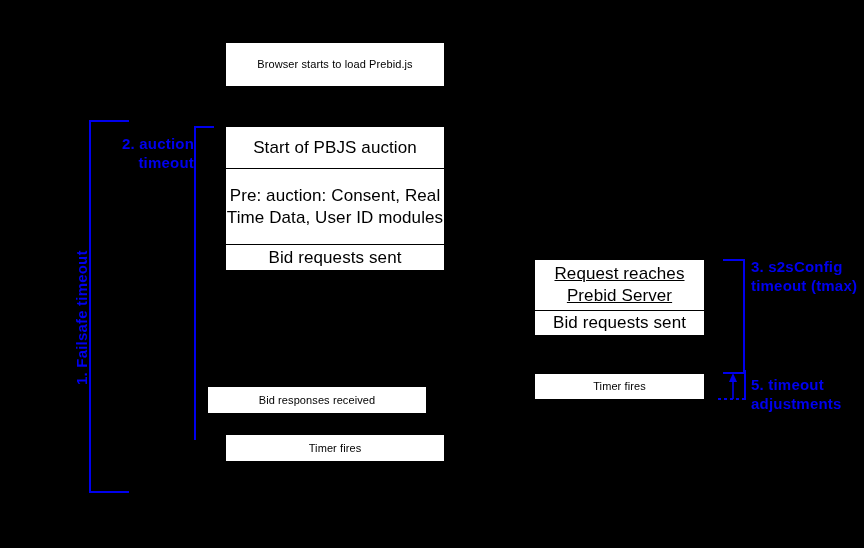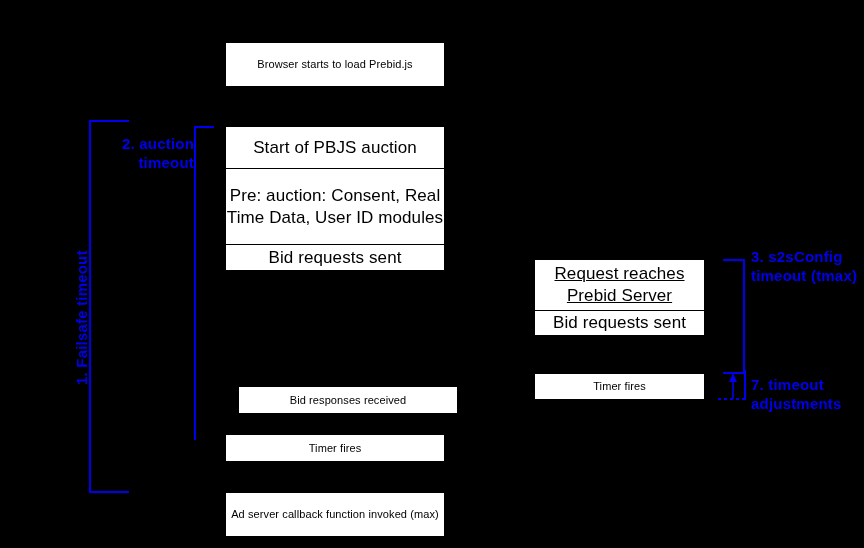--- a/index.html
+++ b/index.html
@@ -103,32 +103,28 @@
     <div class="cell" style="height:76px;">
       <span>Pre: auction: Consent,
 Real Time Data, User
 ID modules</span>
     </div>
     <div class="cell" style="flex:1;">
       <span>Bid requests sent</span>
     </div>
   </div>
 
-  <div class="box" style="left:238px; top:386px; width:220px; height:28px;">
+  <div class="box" style="left:207px; top:386px; width:220px; height:28px;">
     <span>Bid responses received</span>
   </div>
 
   <div class="box" style="left:225px; top:434px; width:220px; height:28px;">
     <span>Timer fires</span>
   </div>
 
-  <div class="box" style="left:225px; top:492px; width:220px; height:45px;">
-    <span>Ad server callback
-function invoked (max)</span>
-  </div>
 
   <div class="stack" style="left:534px; top:259px; width:171px; height:77px; border:1px solid #000;">
     <div class="cell" style="height:50px;text-decoration:underline;">
       <span>Request reaches
 Prebid Server</span>
     </div>
     <div class="cell" style="flex:1;">
       <span>Bid requests sent</span>
     </div>
   </div>
@@ -141,32 +137,32 @@
 
   <div class="anno rot" style="left:73px; top:385px;">1. Failsafe timeout</div>
 
   <div class="brk brk-left" style="left:194px; top:126px; width:20px; height:314px; border-bottom:none; border-width:2px 0 0 2px;"></div>
 
   <div class="anno" style="left:116px; top:127px; width:78px; text-align:right;margin-top:8px;">2. auction
 timeout</div>
 
   <div class="brk brk-right" style="left:723px; top:259px; width:22px; height:115px;"></div>
 
-  <div class="anno" style="left:751px; top:248px; width:112px;">3. s2sConfig
+  <div class="anno" style="left:751px; top:258px; width:112px;">3. s2sConfig
 timeout (tmax)</div>
 
   <div class="arrow-wrap" style="left:712px; top:370px; width:42px; height:34px;">
     <svg width="42" height="34" viewBox="0 0 42 34">
 
       <line x1="33" y1="0" x2="33" y2="30" stroke="#0000ee" stroke-width="2"></line>
 
       <line x1="6" y1="29" x2="33" y2="29" stroke="#0000ee" stroke-width="2" stroke-dasharray="3,3"></line>
 
       <line x1="21" y1="29" x2="21" y2="7" stroke="#0000ee" stroke-width="1.6"></line>
 
       <polygon points="21,3 17,12 25,12" fill="#0000ee"></polygon>
     </svg>
   </div>
 
-  <div class="anno" style="left:751px; top:376px; width:112px;">7. timeout
+  <div class="anno" style="left:751px; top:376px; width:112px;">5. timeout
 adjustments</div>
 
 </div>
 
 </body></html>

